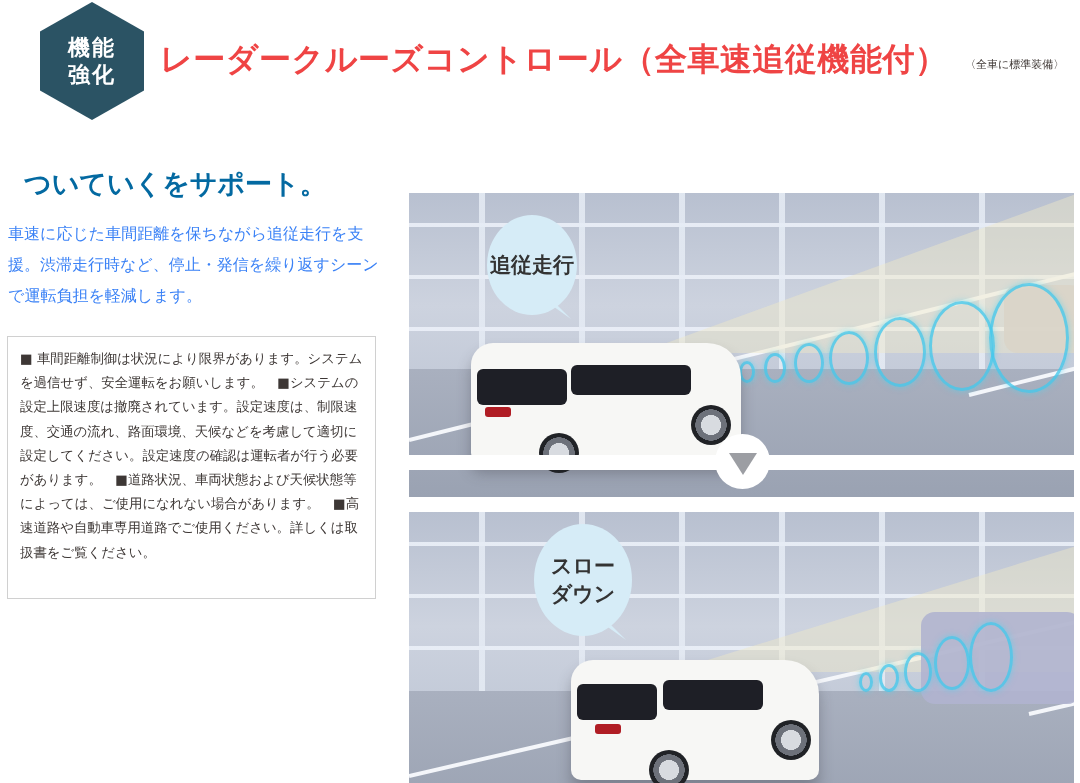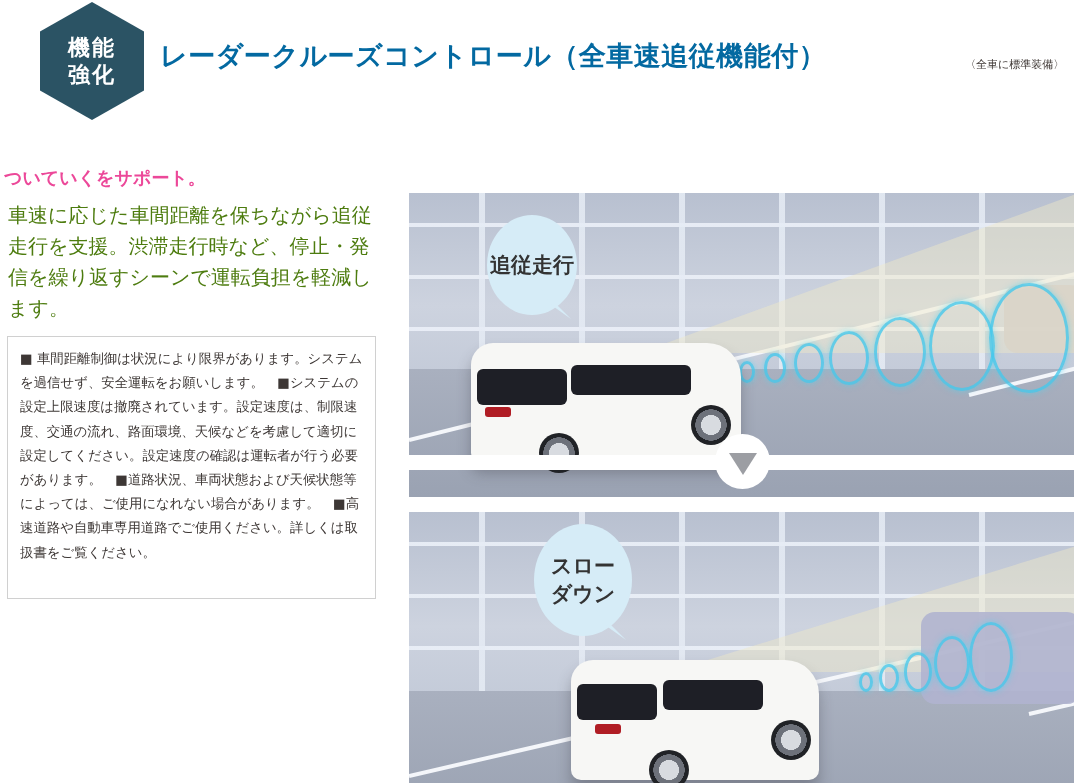--- a/index.html
+++ b/index.html
@@ -10,35 +10,35 @@
     .header { position: absolute; left: 0; top: 0; width: 1080px; height: 130px; padding-left: 14px; }
     .badge {
       position: absolute; left: 40px; top: 2px; width: 104px; height: 118px;
       background: #2b5364;
       clip-path: polygon(50% 0%, 100% 25%, 100% 75%, 50% 100%, 0% 75%, 0% 25%);
       display: flex; flex-direction: column; align-items: center; justify-content: center;
     }
     .badge span { color: #ffffff; font-weight: bold; font-size: 22px; line-height: 27px; letter-spacing: 2px; }
     .title {
       position: absolute; left: 160px; top: 38px;
-      font-size: 27px; font-weight: bold; color: #0369a1; letter-spacing: 0.5px; white-space: nowrap;
+      font-size: 32px; font-weight: bold; color: #ef4444; letter-spacing: 0.5px; white-space: nowrap;
     }
     .title-note {
       position: absolute; left: 945px; top: 57px;
       font-size: 11px; color: #3a3330; white-space: nowrap; margin-left: 20px;
     }
 
     
     .lead {
-      position: absolute; left: 4px; top: 166px;
-      font-size: 18px; font-weight: bold; color: #ec4899; white-space: nowrap;
+      position: absolute; left: 24px; top: 166px;
+      font-size: 27px; font-weight: bold; color: #0369a1; white-space: nowrap;
     }
     .body-text {
-      position: absolute; left: 8px; top: 200px; width: 375px;
-      font-size: 20px; line-height: 31px; color: #4d7c0f;
+      position: absolute; left: 8px; top: 218px; width: 375px;
+      font-size: 16px; line-height: 31px; color: #3b82f6;
     }
     .notice {
       position: absolute; left: 7px; top: 336px; width: 369px; height: 263px;
       border: 1px solid #d0d0d0; padding: 10px 12px 10px 12px;
       font-size: 13.4px; line-height: 24.2px; color: #3d3735;
     }
 
     
     .scene {
       position: absolute; left: 409px; width: 665px; overflow: hidden;

